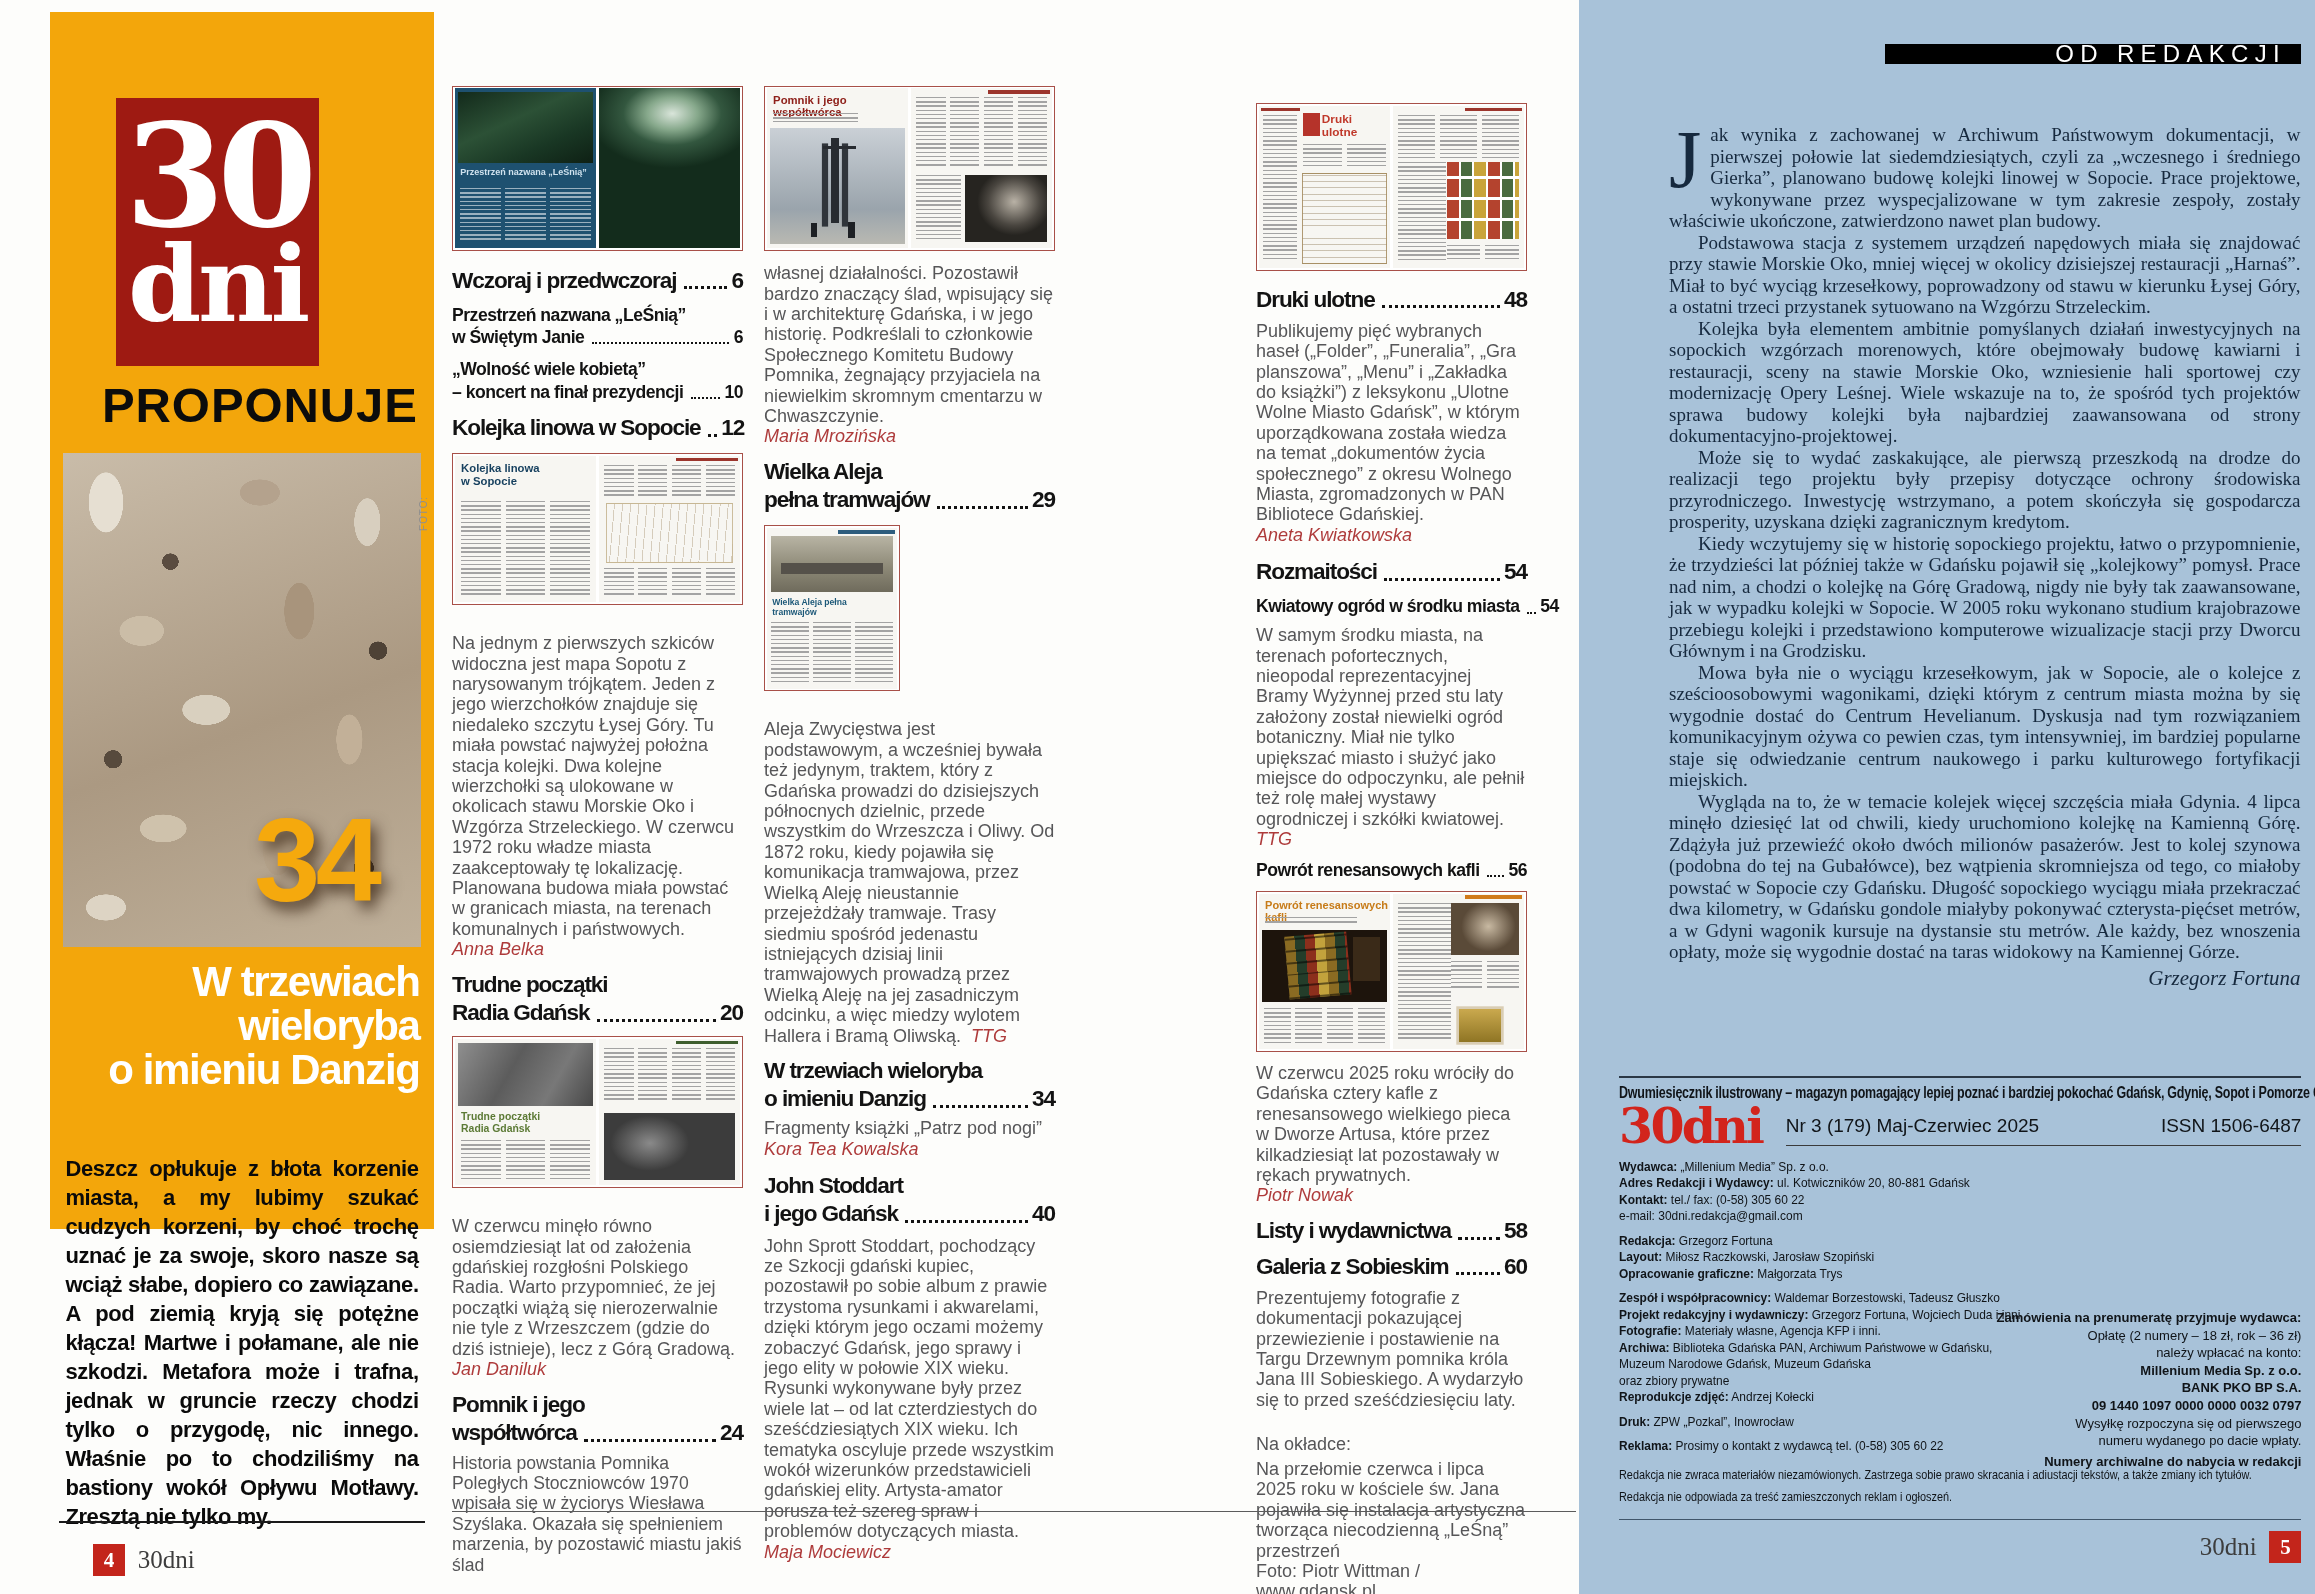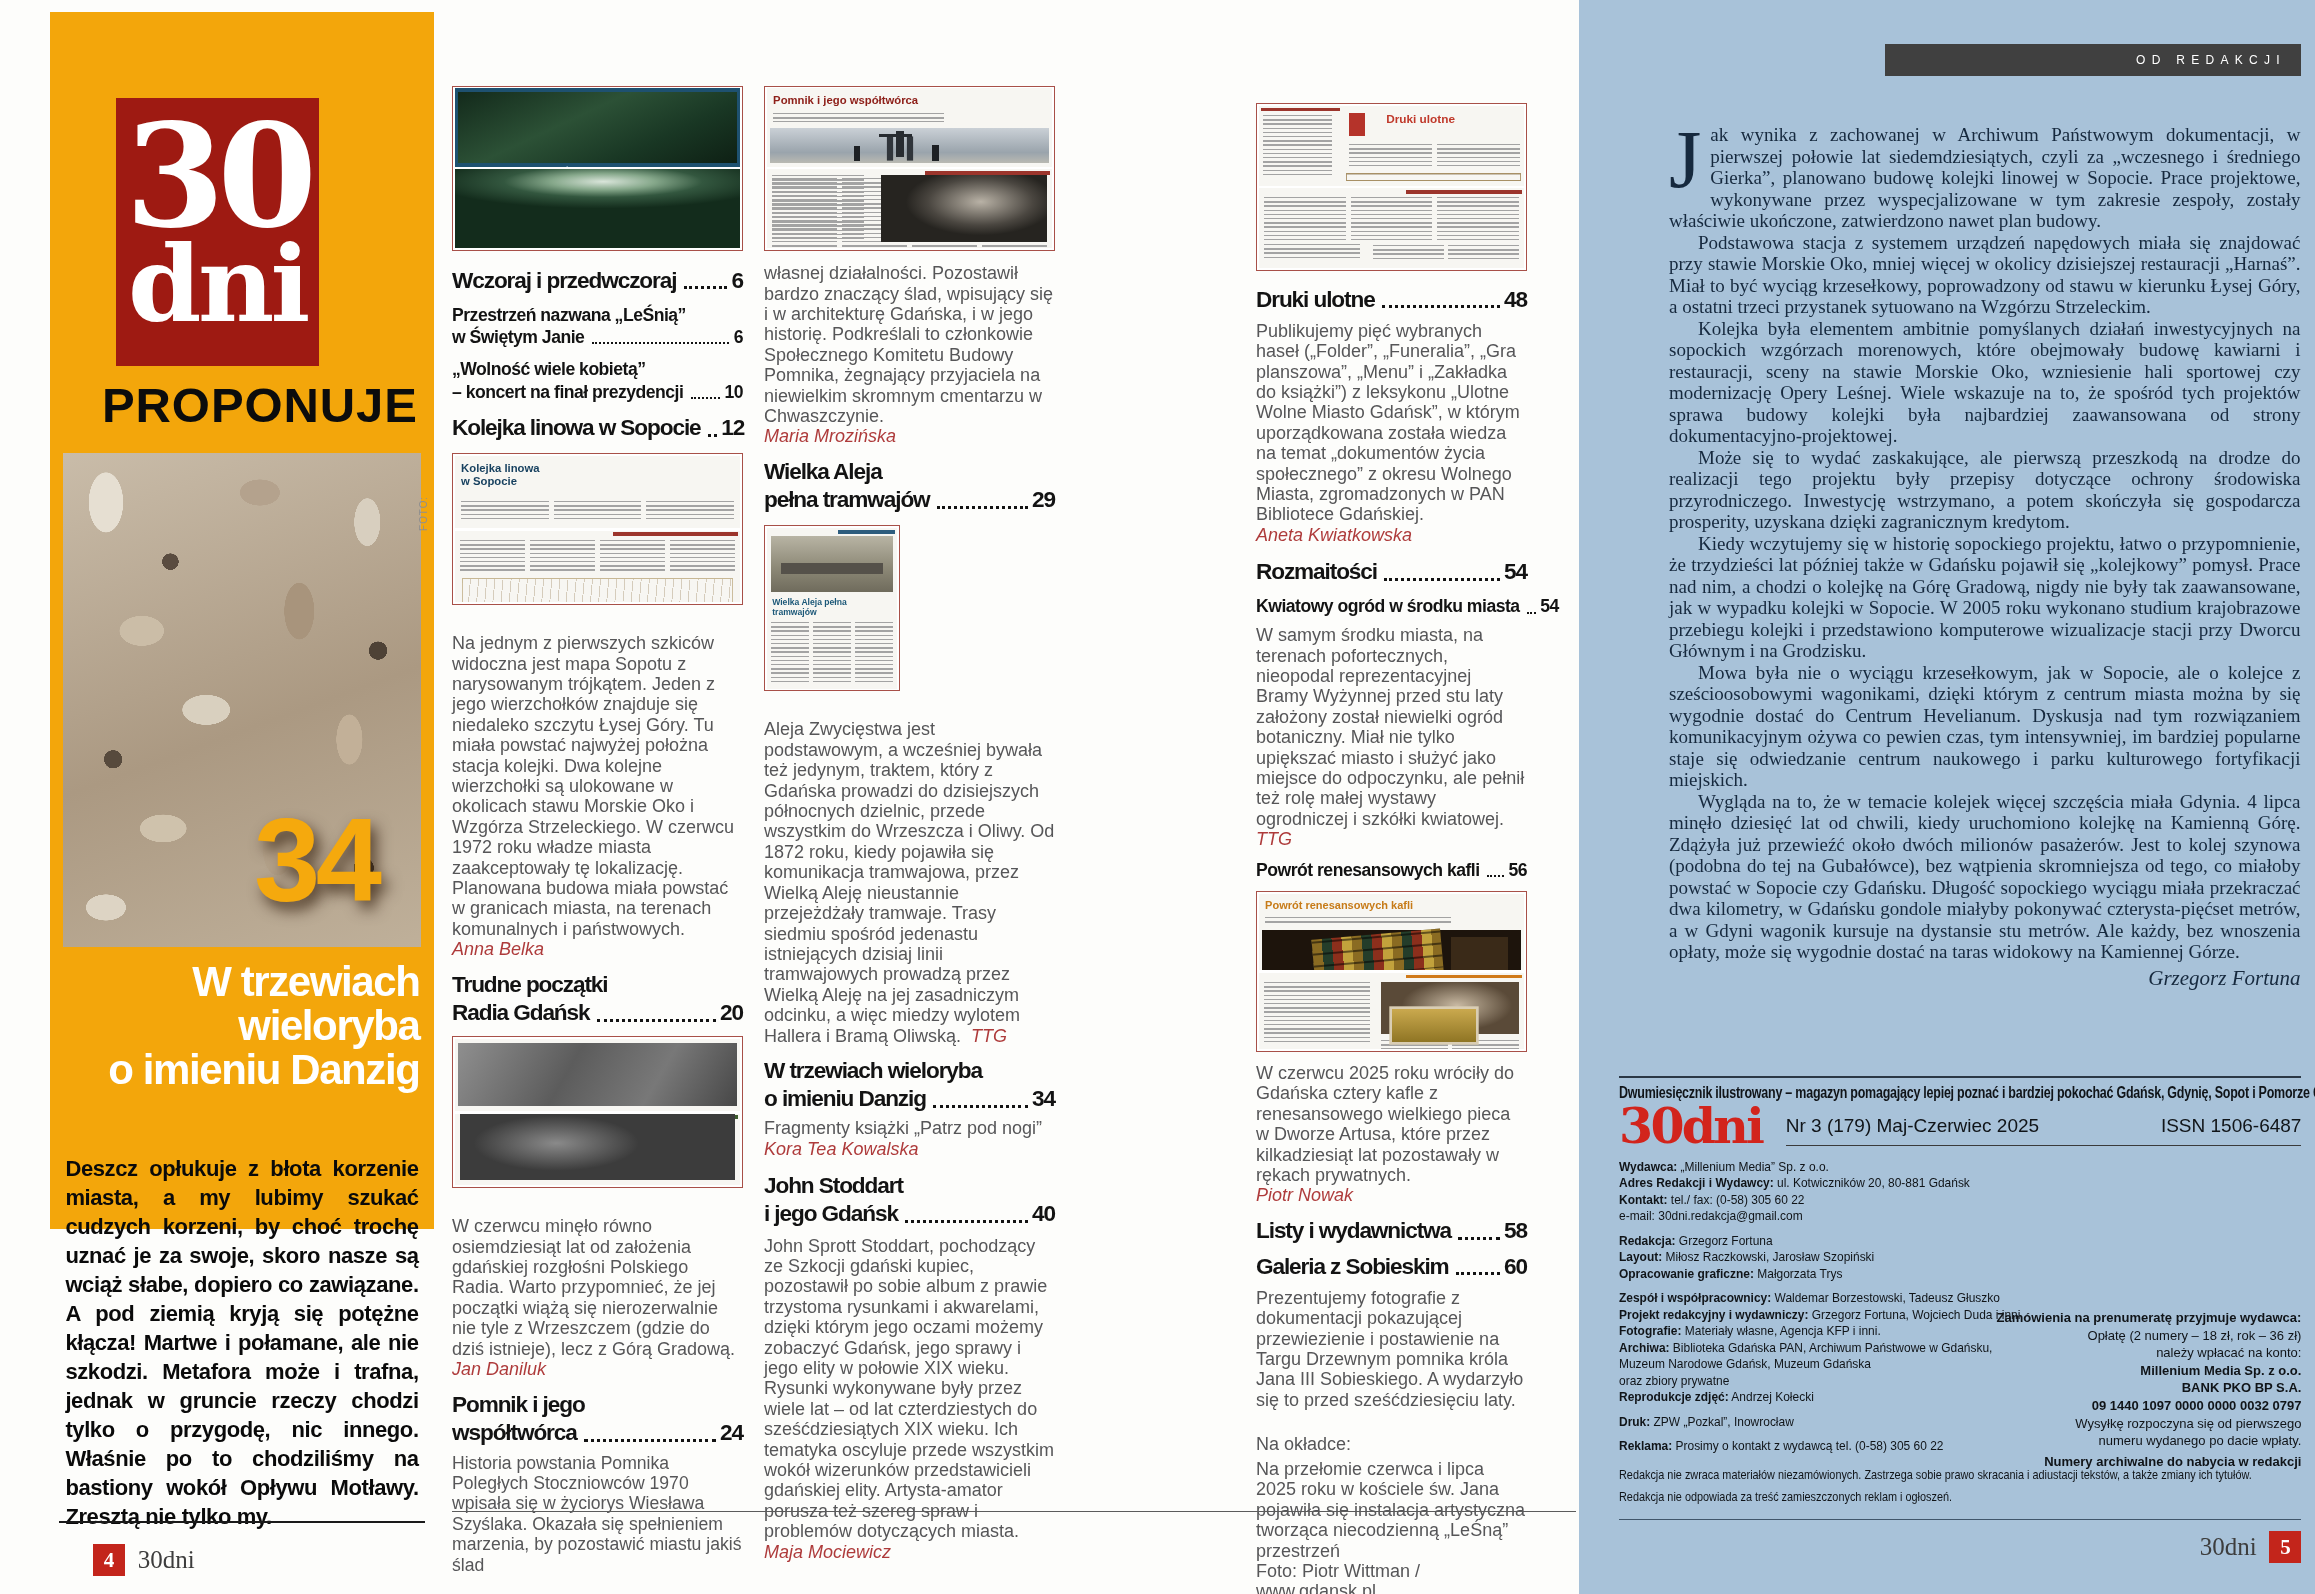--- a/index.html
+++ b/index.html
@@ -59,35 +59,35 @@
   .row .t{white-space:nowrap;}
   .lead{flex:1;border-bottom:3.6px dotted #131313;margin:0 4.5px 5.4px 7.2px;min-width:9px;}
   .toc-s .lead{border-bottom-width:2.7px;margin-bottom:4.5px;}
   .pg{white-space:nowrap;}
   .toc-body{font-size:18px;line-height:20.4px;color:#565658;margin-top:28px;}
   .toc-by{font-size:18px;line-height:21px;color:#AE3B3B;font-style:italic;}
   .inline-by{color:#AE3B3B;font-style:italic;}
   .page-rule{position:absolute;left:452px;width:1124px;top:1511px;border-top:1.8px solid #5c5c5c;}
 
   
-  .thumb{display:flex;gap:2.7px;background:#fff;border:0.9px solid #a85048;padding:1.8px;flex-direction:column;}
+  .thumb{display:flex;gap:2.7px;background:#fff;border:0.9px solid #a85048;padding:1.8px;}
   .thumb.single{display:block;}
   .tp{position:relative;flex:1;background:#f7f6f2;overflow:hidden;height:100%;}
   .tp.dark{background:#1e5170;}
   .tbar{position:absolute;top:1.8px;right:1.8px;width:44%;height:3.6px;}
   .ftx{background-image:repeating-linear-gradient(180deg,#a3a3a3 0 1.4px,transparent 1.4px 4.2px);}
   .ftxw{background-image:repeating-linear-gradient(180deg,rgba(255,255,255,.55) 0 1.4px,transparent 1.4px 4.2px);}
   .cols{position:absolute;display:flex;gap:4.5px;align-items:stretch;}
   .cols .c{flex:1;display:block;}
   .tpt{position:absolute;font-weight:bold;line-height:1.1;white-space:pre-line;}
 
   
   #bluepage{position:absolute;left:1579px;top:0;width:736px;height:1595px;background:#A8C2D9;}
-  .kicker{position:absolute;left:306px;right:14.5px;top:44px;height:32px;background:#404040;
-          color:#fff;font-size:12px;letter-spacing:6.3px;display:flex;align-items:center;
+  .kicker{position:absolute;left:306px;right:14.5px;top:44px;height:20px;background:#000000;
+          color:#fff;font-size:24px;letter-spacing:6.3px;display:flex;align-items:center;
           justify-content:flex-end;padding-right:14.5px;}
   .editorial{position:absolute;left:90px;right:14.5px;top:124px;color:#16293E;
              font-family:"Liberation Serif",serif;font-size:19px;line-height:21.5px;
              text-align:justify;}
   .editorial p{margin:0;text-indent:29px;}
   .editorial p.first{text-indent:0;}
   .dropcap{float:left;font-size:83px;line-height:63px;padding:3.6px 9px 0 0;}
   .signature{text-align:right;font-style:italic;font-size:21px;margin-top:5.4px;}
 
   

